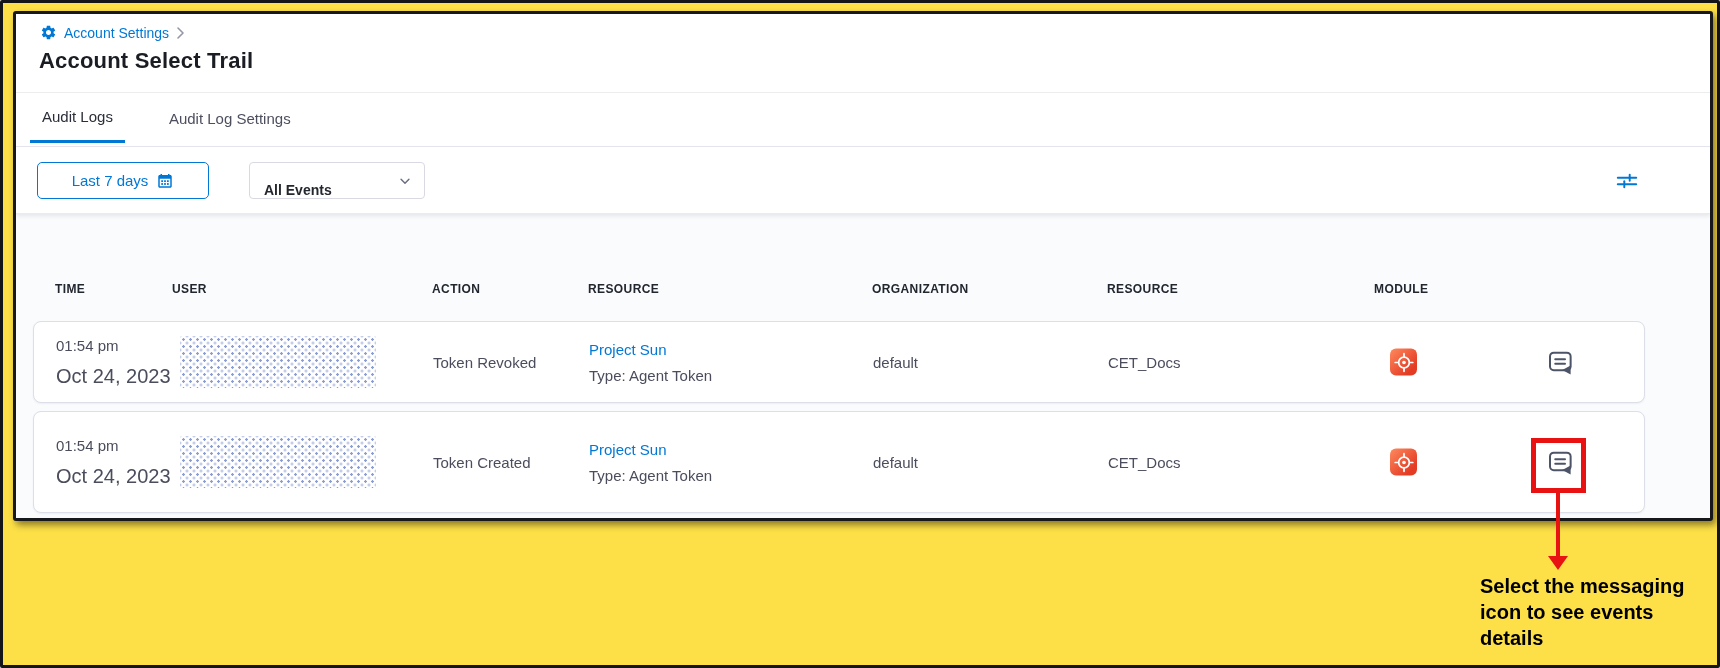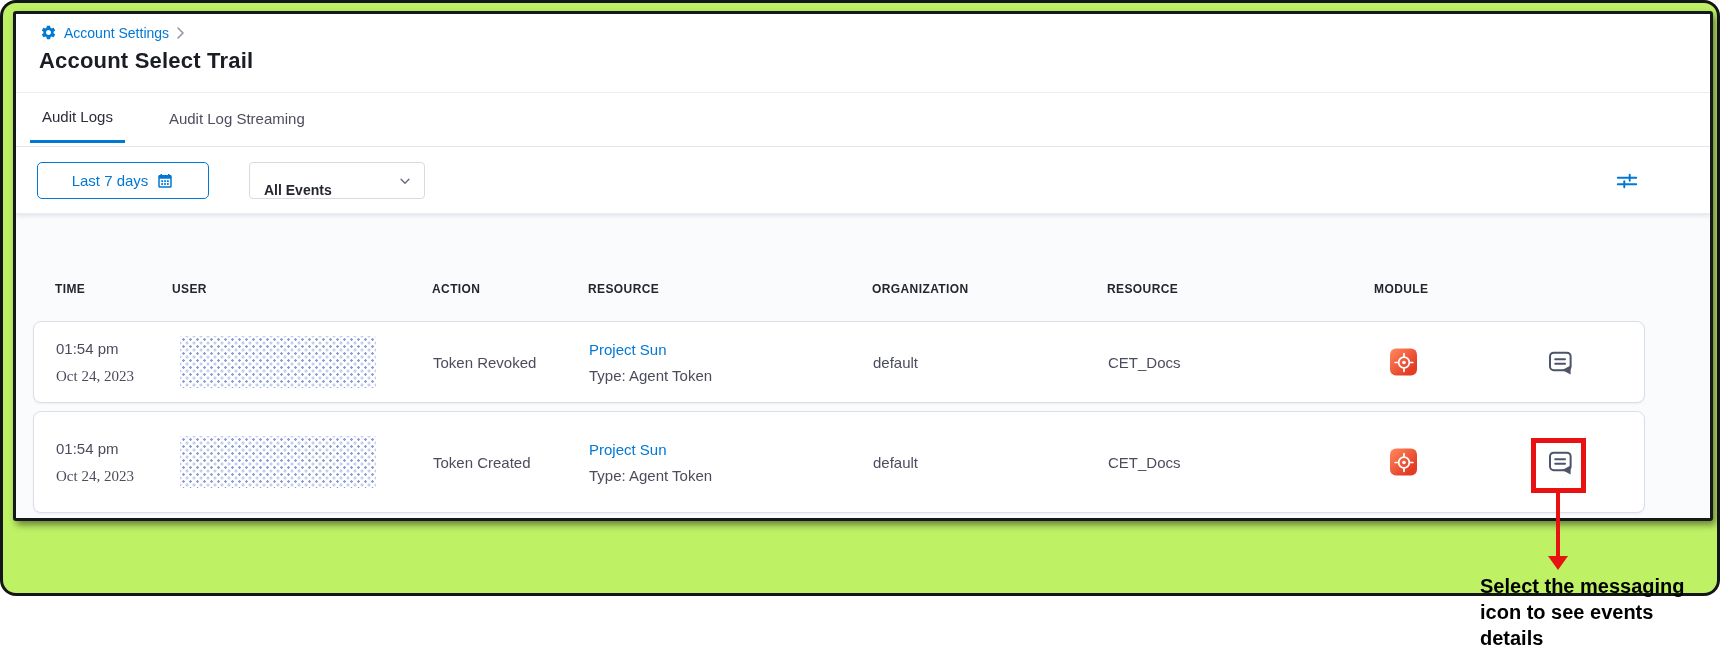--- a/index.html
+++ b/index.html
@@ -1,17 +1,17 @@
 <!DOCTYPE html>
 <html><head>
 <meta charset="utf-8">
 <style>
   * { margin:0; padding:0; box-sizing:border-box; }
   html,body { width:1720px; height:668px; background:#fff; font-family:"Liberation Sans",sans-serif; overflow:hidden; }
-  #canvas { position:absolute; inset:0; width:1720px; height:596px; border:3px solid #141518; border-radius:16px; background:#bef264; }
+  #canvas { position:absolute; inset:0; width:1720px; height:668px; border:3px solid #141518; border-radius:2px; background:#fde047; }
 
   
   .ui-frame { position:absolute; left:10px; top:8px; width:1700px; height:510px;
               border:3px solid #17181b; border-radius:3px; background:#fff;
               box-shadow:3px 4px 7px rgba(0,0,0,.45); overflow:hidden; }
 
   
   .page-header { position:absolute; left:0; top:0; right:0; height:79px; border-bottom:1px solid #eceded; background:#fff; }
   .breadcrumb { position:absolute; left:24px; top:10px; display:flex; align-items:center; gap:7px; }
   .crumb { color:#0278d5; font-size:14px; font-weight:500; text-decoration:none; cursor:pointer; }
@@ -44,21 +44,21 @@
   .th1{left:22px} .th2{left:139px} .th3{left:399px} .th4{left:555px} .th5{left:839px} .th6{left:1074px} .th7{left:1341px}
 
   .card { position:absolute; left:17px; width:1612px; background:#fff; border:1px solid #dcdee8; border-radius:8px;
           box-shadow:0 1px 2px rgba(40,41,61,.06); }
   .card.row1 { top:107px; height:82px; }
   .card.row2 { top:197px; height:102px; }
   .cell { position:absolute; top:50%; transform:translateY(-50%); }
   .c-time{left:22px} .c-user{left:146px} .c-action{left:399px} .c-res{left:555px}
   .c-org{left:839px} .c-proj{left:1074px} .c-mod{left:1356px} .c-msg{left:1509px}
   .t1 { font-size:15px; color:#4b4d5c; margin-bottom:11px; white-space:nowrap; }
-  .t2 { font-size:15px; color:#4b4d5c; white-space:nowrap;font-family:Liberation Serif, serif; }
+  .t2 { font-size:20px; color:#4b4d5c; white-space:nowrap; }
   .plain { font-size:15px; color:#4b4d5c; white-space:nowrap; }
   .res-link { display:block; font-size:15px; color:#0278d5; text-decoration:none; cursor:pointer; margin-bottom:9px; white-space:nowrap; }
   .res-type { font-size:15px; color:#4b4d5c; white-space:nowrap; }
   .redacted { width:196px; height:52px; border-radius:2px;
       background-image:
         radial-gradient(circle, rgba(62,92,182,.60) 1px, transparent 1.5px),
         radial-gradient(circle, rgba(62,92,182,.38) 1px, transparent 1.5px);
       background-size:7px 7px, 7px 7px; background-position:0 0, 3.5px 3.5px; }
   .module-badge { width:27px; height:27px; border-radius:6px; background:linear-gradient(135deg,#ff8a5e 0%, #e33b24 80%);
                   display:flex; align-items:center; justify-content:center; }
@@ -93,21 +93,21 @@
         </span>
       </div>
       <div class="page-title">Account Select Trail</div>
     </div>
 
     <div class="tabs">
       <div class="tab active">
         <span>Audit Logs</span>
       </div>
       <div class="tab">
-        <span>Audit Log Streaming</span>
+        <span>Audit Log Settings</span>
       </div>
     </div>
 
     <div class="filterbar">
       <button class="btn-date">
         <span>Last 7 days</span>
         <span style="display:flex;">
           <svg width="18" height="18" viewBox="0 0 24 24" fill="#0278d5">
               <path d="M19 4h-1V2.5h-2V4H8V2.5H6V4H5c-1.1 0-2 .9-2 2v13c0 1.1.9 2 2 2h14c1.1 0 2-.9 2-2V6c0-1.1-.9-2-2-2zm0 15H5V9h14v10z"></path>
               <rect x="7" y="11" width="2.4" height="2.4"></rect>

